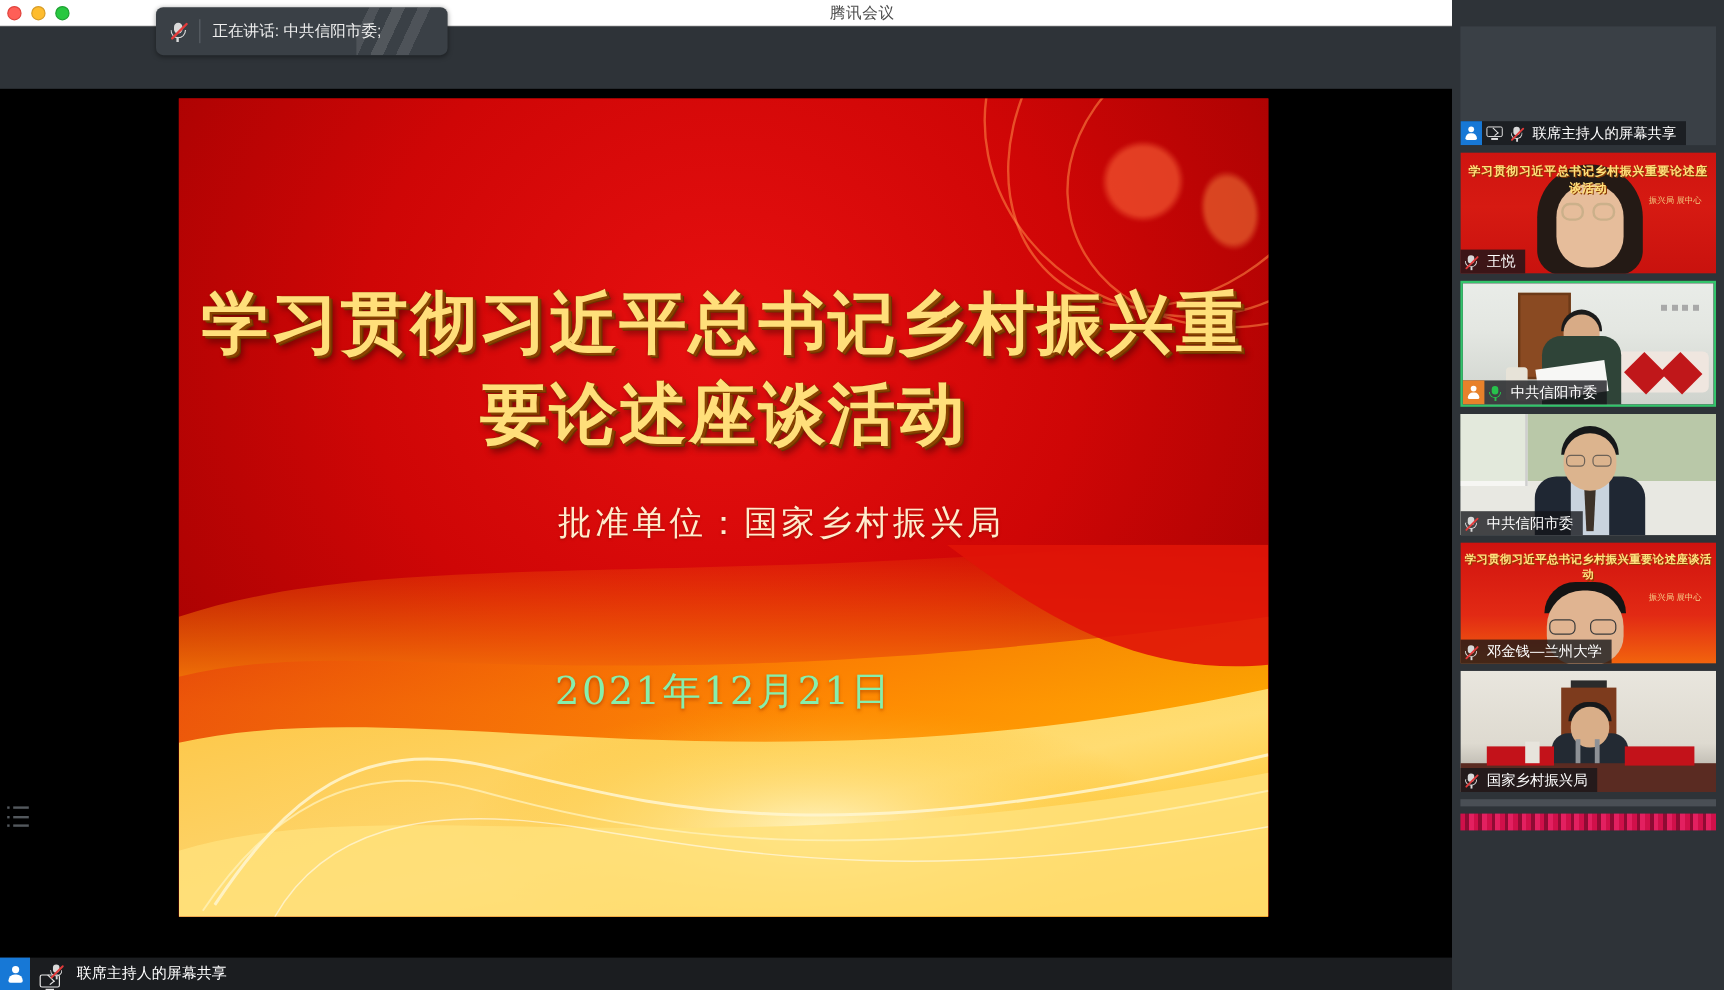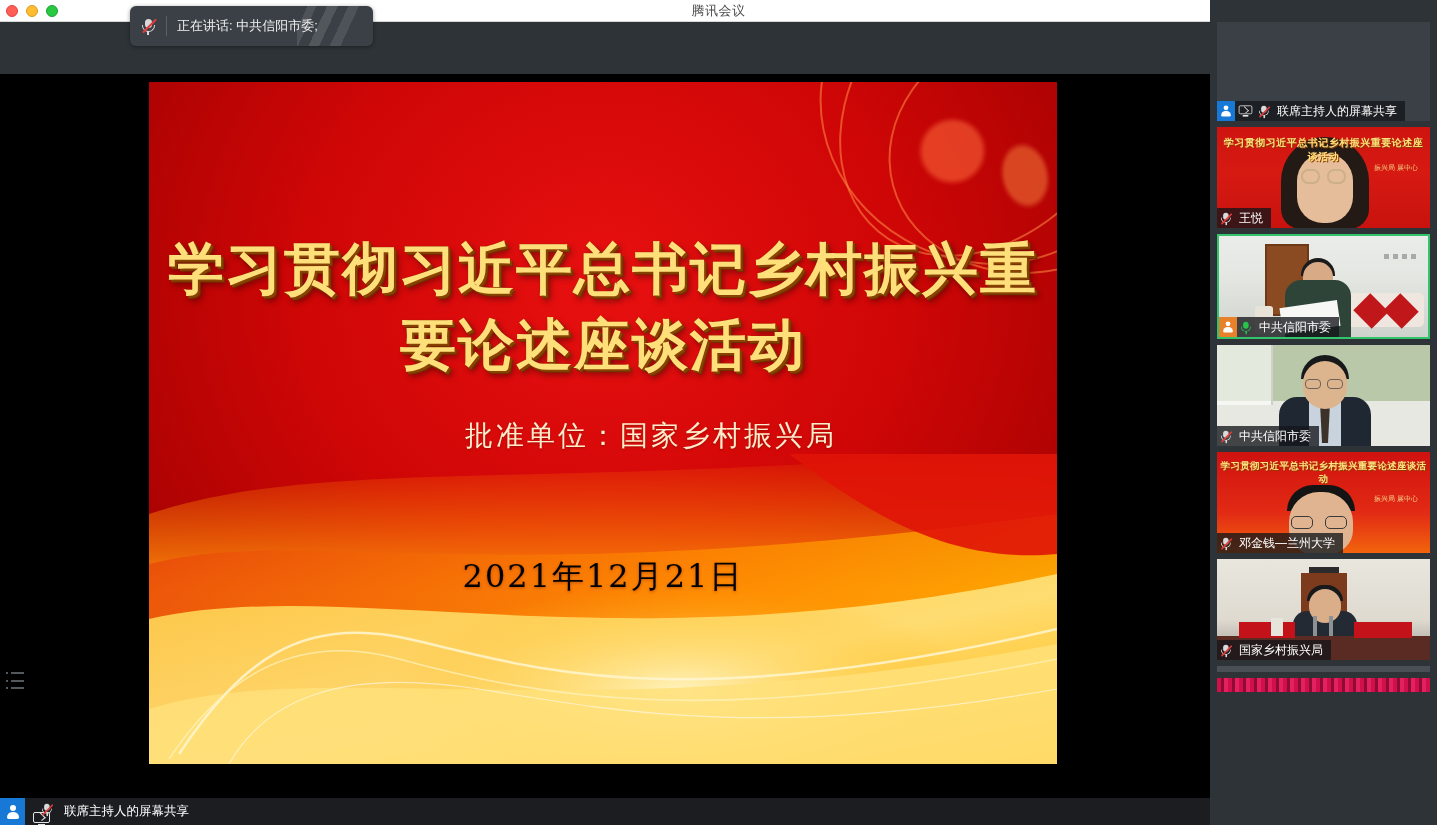--- a/index.html
+++ b/index.html
@@ -95,21 +95,21 @@
       4px 5px 6px rgba(0,0,0,.45);
     font-family:"DejaVu Sans","Liberation Sans",sans-serif; }
 
   .slide-sub{ position:absolute; left:0; width:100%; text-align:center;
     font-size:28px; color:#ffeccd; letter-spacing:3px;
     font-family:"DejaVu Serif","Liberation Serif",serif;
     text-shadow:0 1px 2px rgba(120,20,0,.6); }
   .sub1{ top:335px;margin-left:48px; }
   .sub2{ top:383px; }
   .slide-date{ position:absolute; left:0; top:473px; width:100%; text-align:center;
-    font-size:32px; color:#000000; letter-spacing:2px;
+    font-size:32px; color:#86efac; letter-spacing:2px;
     font-family:"DejaVu Serif","Liberation Serif",serif;
     text-shadow:0 1px 3px rgba(140,40,0,.55); }
 
   
   .sharebar{ position:absolute; left:0; bottom:0; width:1210px; height:27px;
     background:#1b1d20; display:flex; align-items:center; }
   .sharebar .person{ width:25px; height:27px; background:#1778d6;
     display:flex; align-items:center; justify-content:center; }
   .person-glyph{ position:relative; width:14px; height:14px; }
   .person-glyph .head{ position:absolute; left:4px; top:0; width:6px; height:6px;

